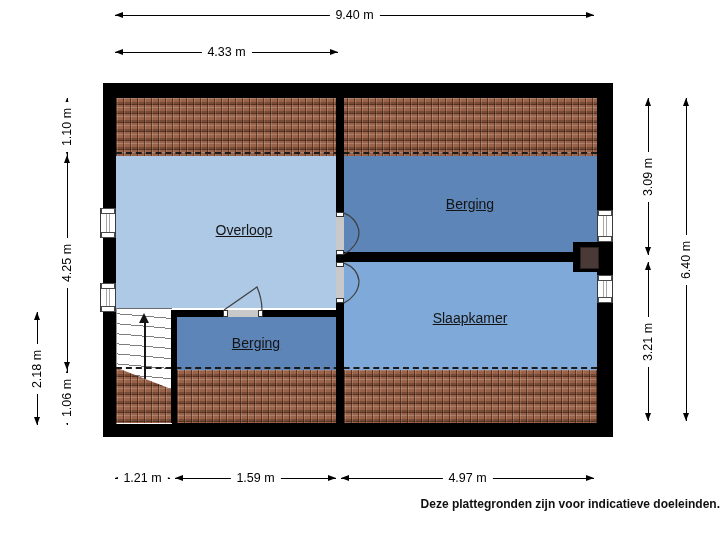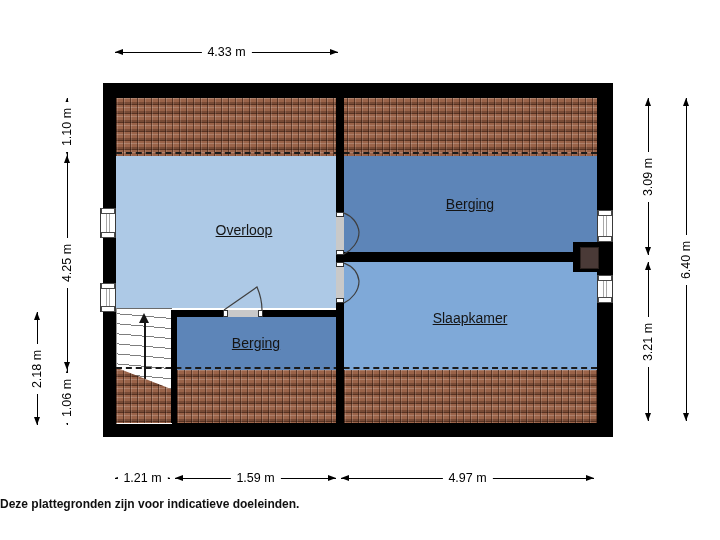--- a/index.html
+++ b/index.html
@@ -77,21 +77,21 @@
   .dim.v .a2 { bottom:0; border-top:8px solid #000; }
   .pill {
     position:absolute; left:50%; top:50%; transform:translate(-50%,-50%);
     background:#fff; border-radius:4px; padding:1px 6px;
     font-size:12.5px; line-height:14px; color:#000; white-space:nowrap;
   }
   .dim.v .pill { transform:translate(-50%,-50%) rotate(-90deg); }
 
   
   .footer {
-    position:absolute; left:0; top:496px; width:720px; text-align:left;
+    position:absolute; left:0; top:496px; width:720px; text-align:right;
     font-size:12px; font-weight:bold; color:#101010; line-height:16px; z-index:9;
   }
 </style>
 </head>
 <body>
 
 <div id="canvas">
 
   <div class="wall" style="left:103px; top:83px; width:510px; height:354px;"></div>
 
@@ -151,20 +151,26 @@
 
   <div class="chimney" style="left:573px; top:242px; width:40px; height:30px;">
     <div class="chimney-flue" style="left:7px; top:5px; width:17px; height:20px;"></div>
   </div>
 
   <div class="room-label" style="left:226px; top:230px;margin-left:18px;">Overloop</div>
   <div class="room-label" style="left:470px; top:204px;">Berging</div>
   <div class="room-label" style="left:470px; top:318px;">Slaapkamer</div>
   <div class="room-label" style="left:256px; top:343px;">Berging</div>
 
+  <div class="dim h" style="left:115px; top:8px; width:479px; height:14px;">
+    <div class="dline"></div>
+      <div class="ah a1"></div>
+      <div class="ah a2"></div>
+    <span class="pill">9.40 m</span>
+  </div>
   <div class="dim h" style="left:115px; top:45px; width:223px; height:14px;">
     <div class="dline"></div>
       <div class="ah a1"></div>
       <div class="ah a2"></div>
     <span class="pill">4.33 m</span>
   </div>
 
   <div class="dim v" style="left:30px; top:312px; width:14px; height:113px;">
     <div class="dline"></div>
       <div class="ah a1"></div>

